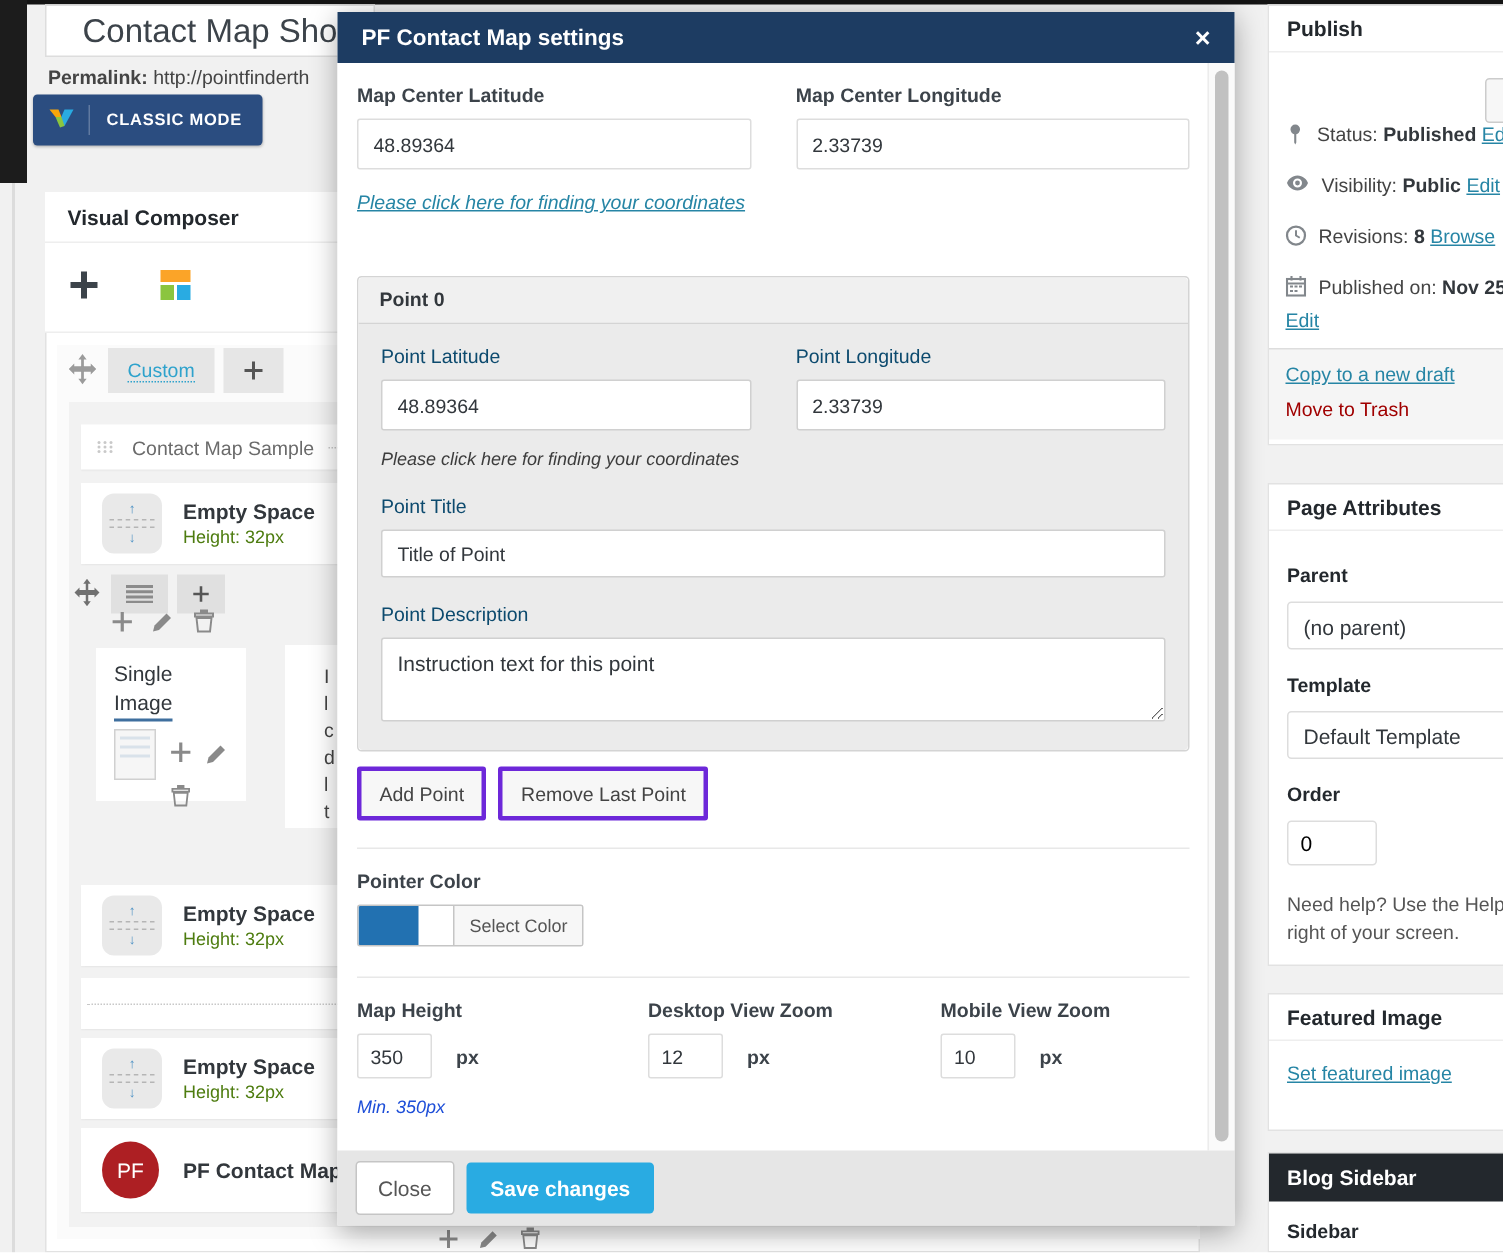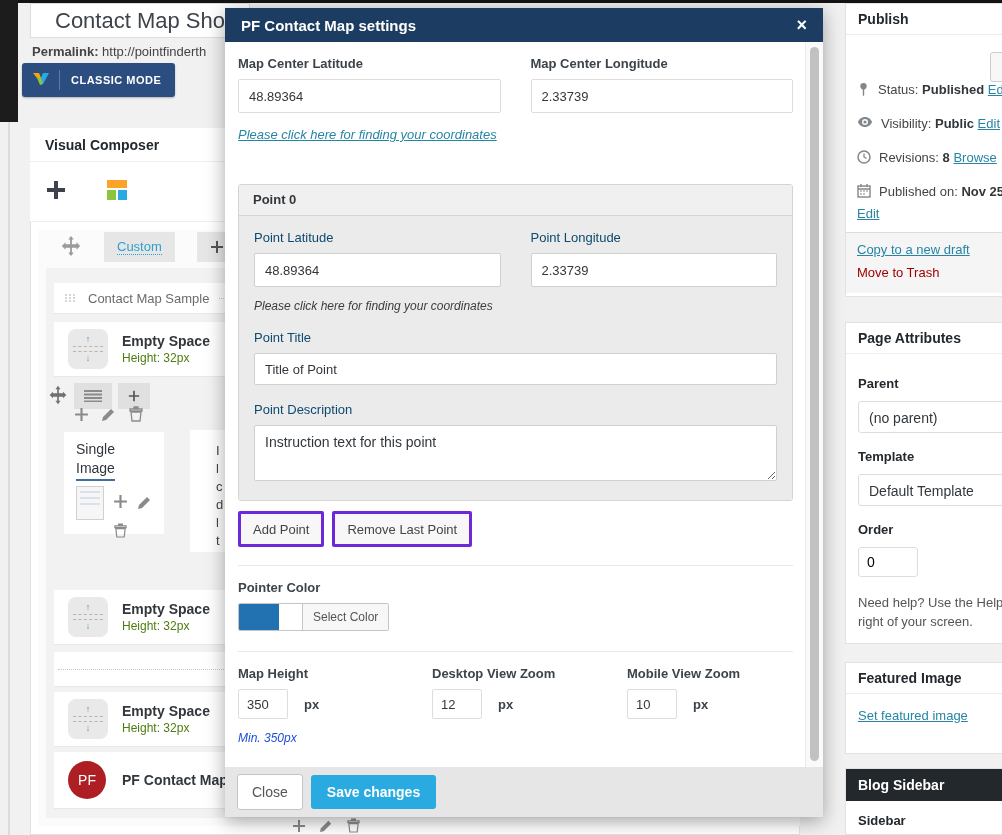--- a/index.html
+++ b/index.html
@@ -19,21 +19,21 @@
                display:flex;align-items:center;padding:0 14px 0 10px;cursor:pointer;box-shadow:0 1px 2px rgba(0,0,0,.25);}
   .classic-btn .sep{width:1px;height:20px;background:rgba(255,255,255,.25);margin:0 11px 0 9px;}
   .classic-btn .lbl{font-size:11px;font-weight:bold;letter-spacing:.5px;}
   
   .vc-panel{left:30px;top:128px;width:770px;height:707px;background:#fff;border:1px solid #e2e2e2;box-sizing:border-box;}
   .vc-head{left:30px;top:128px;width:770px;height:34px;border-bottom:1px solid #eee;font-size:14px;font-weight:bold;
            line-height:34px;padding-left:15px;box-sizing:border-box;color:#23282d;background:#fff;}
   .vc-toolbar{left:30px;top:162px;width:770px;height:60px;background:#fff;border-bottom:1px solid #eee;
               display:flex;align-items:center;gap:38px;padding-left:15px;box-sizing:border-box;}
   .vc-content{left:38px;top:230px;width:762px;height:596px;background:#fbfbfb;}
-  .tabrow{left:60px;top:232px;display:flex;align-items:center;gap:22px;}
+  .tabrow{left:44px;top:232px;display:flex;align-items:center;gap:6px;}
   .tab{height:30px;background:#e6e6e6;display:flex;align-items:center;padding:0 13px;cursor:pointer;}
   .tab.custom span{color:#2ea2cc;border-bottom:1px dotted #2ea2cc;font-size:13px;}
   .rows-bg{left:46px;top:268px;width:752px;height:550px;background:#f2f2f2;}
   .vrow{background:#fff;box-shadow:0 1px 1px rgba(0,0,0,.04);}
   .name-row{left:54px;top:283px;width:738px;height:30px;display:flex;align-items:center;gap:10px;padding:0 10px;box-sizing:border-box;}
   .name-row .nm{color:#6b6b6b;font-size:13px;}
   .dotfill{flex:1;border-top:1px dotted #c8c8c8;height:0;}
   .es-row{display:flex;align-items:center;gap:14px;padding-left:14px;box-sizing:border-box;width:738px;height:54px;}
   .es1{left:54px;top:322px;} .es2{left:54px;top:590px;} .es3{left:54px;top:692px;}
   .es-title{font-weight:bold;font-size:14px;color:#32373c;}

